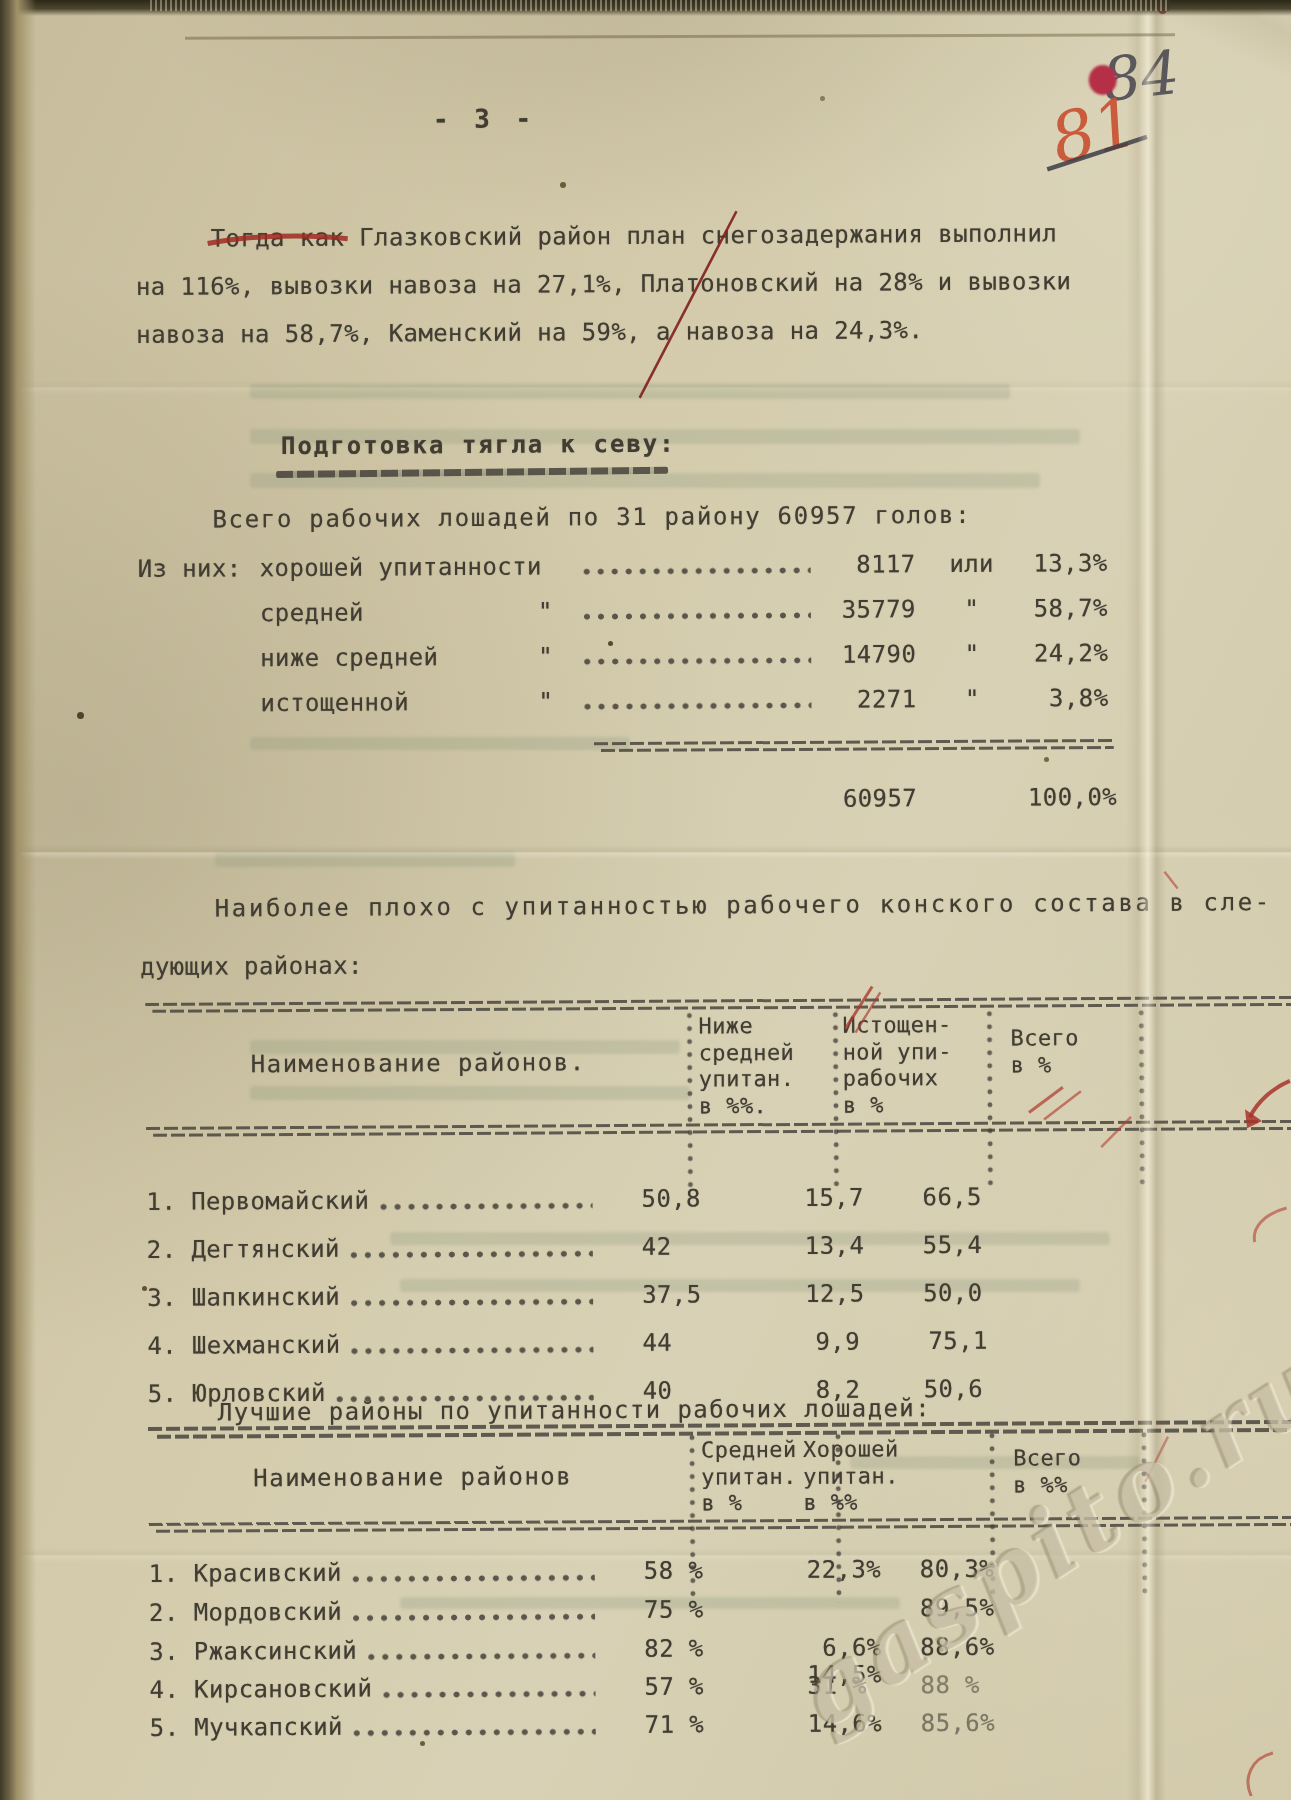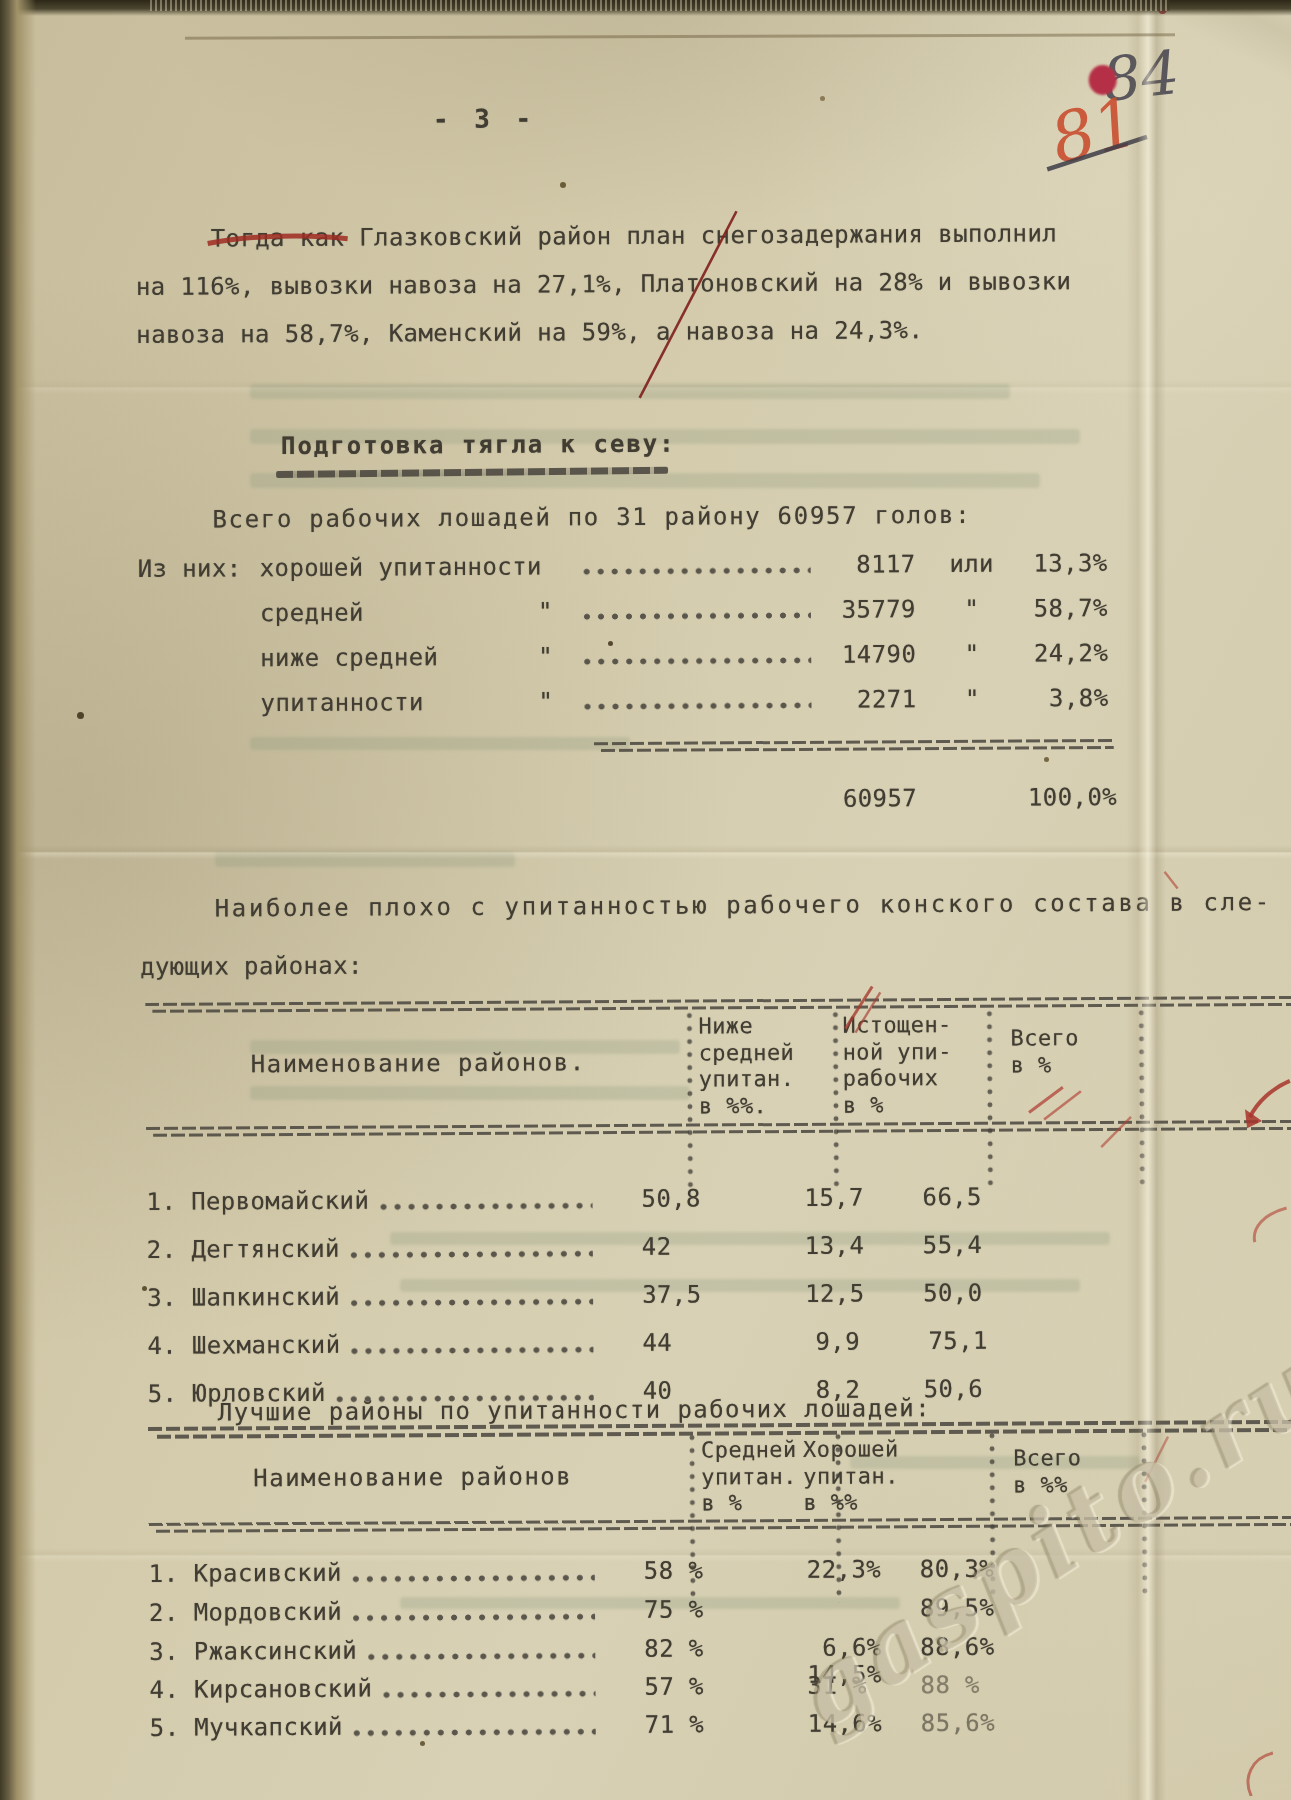--- a/index.html
+++ b/index.html
@@ -132,21 +132,21 @@
     <span class="tw abs num-c" style="left:942px;top:597px;width:64px">"</span>
     <span class="tw abs num-r" style="left:988px;top:597px;width:122px">58,7%</span>
 
     <div class="tw abs" style="left:262px;top:642px">ниже средней</div>
     <span class="tw abs" style="left:540px;top:642px">"</span>
     <div class="leader-fix" style="left:585px;top:658px;width:228px"></div>
     <span class="tw abs num-r" style="left:790px;top:642px;width:128px">14790</span>
     <span class="tw abs num-c" style="left:942px;top:642px;width:64px">"</span>
     <span class="tw abs num-r" style="left:988px;top:642px;width:122px">24,2%</span>
 
-    <div class="tw abs" style="left:262px;top:687px">упитанности</div>
+    <div class="tw abs" style="left:262px;top:687px">истощенной</div>
     <span class="tw abs" style="left:540px;top:687px">"</span>
     <div class="leader-fix" style="left:585px;top:703px;width:228px"></div>
     <span class="tw abs num-r" style="left:790px;top:687px;width:128px">2271</span>
     <span class="tw abs num-c" style="left:942px;top:687px;width:64px">"</span>
     <span class="tw abs num-r" style="left:988px;top:687px;width:122px">3,8%</span>
 
     <div class="dline" style="left:595px;top:742px;width:520px"></div>
     <span class="tw abs num-r" style="left:790px;top:786px;width:128px">60957</span>
     <span class="tw abs num-r" style="left:988px;top:786px;width:130px">100,0%</span>
 

